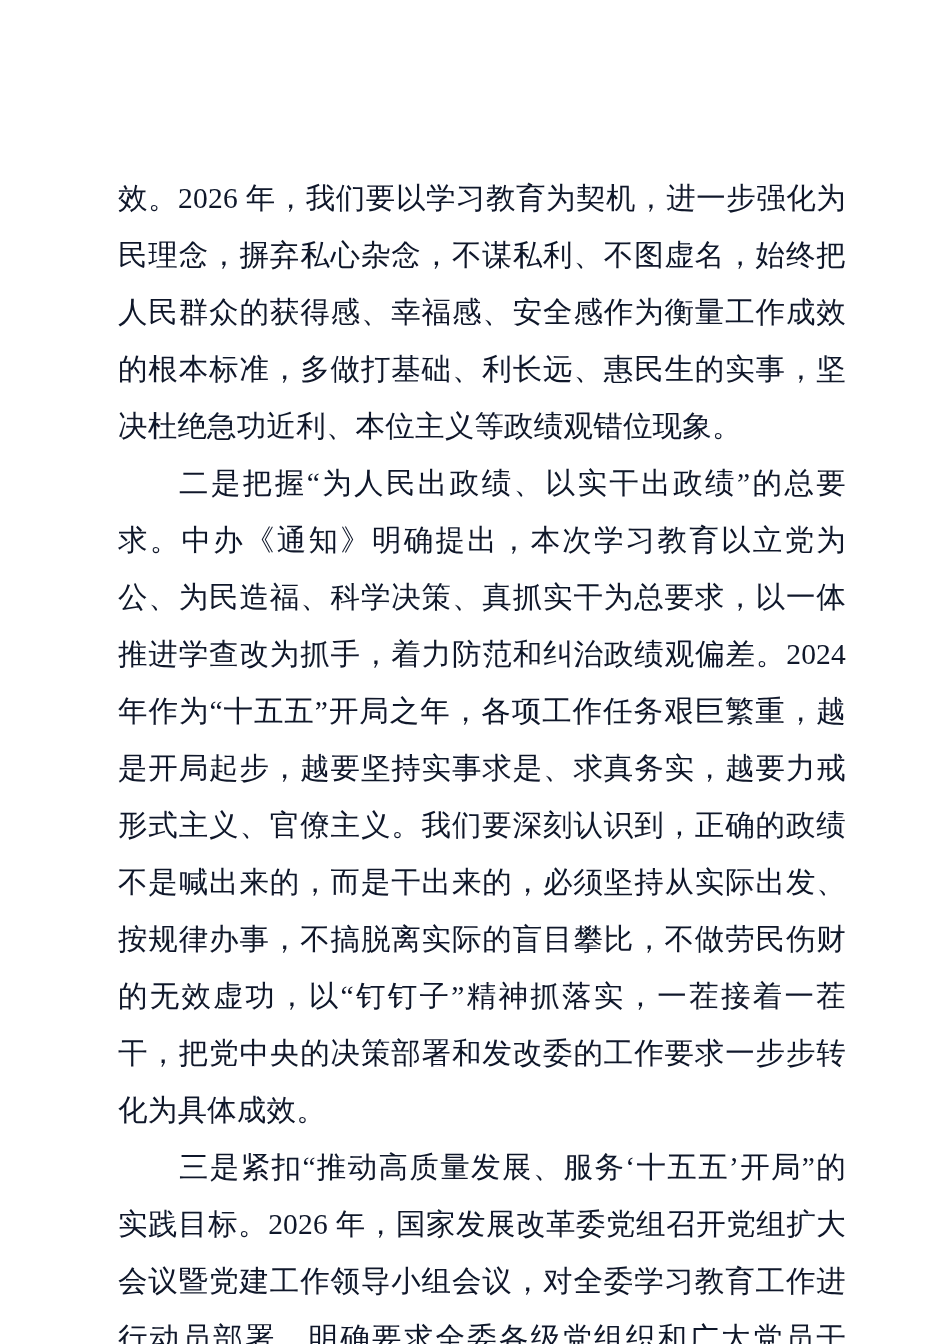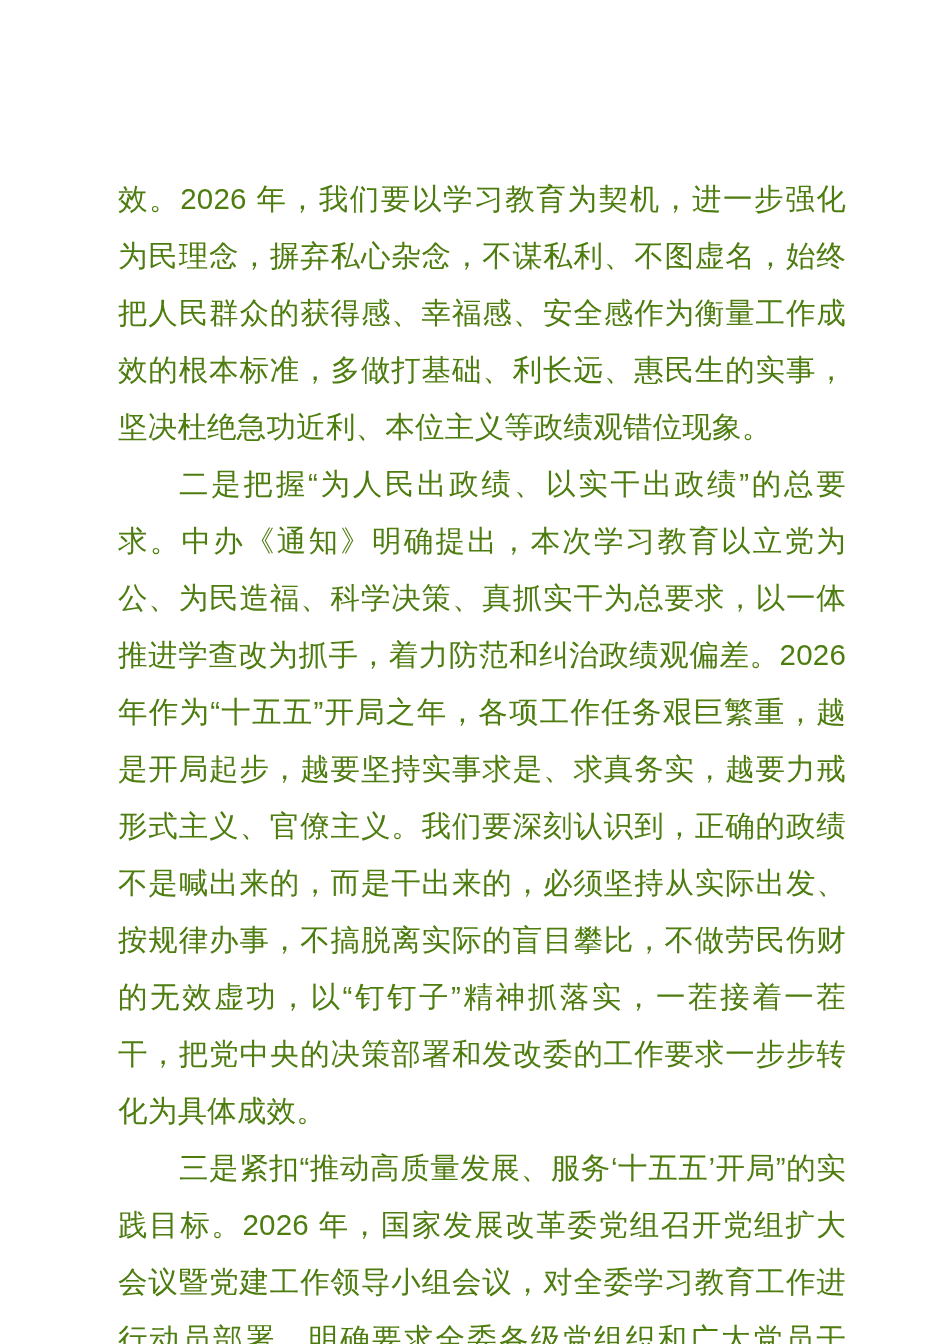--- a/index.html
+++ b/index.html
@@ -15,36 +15,36 @@
     box-sizing: border-box;
     overflow: hidden;
   }
   .doc-body {
     position: absolute;
     left: 118px;
     top: 170px;
     width: 728px;
   }
   .para {
-    font-family: Liberation Sans, sans-serif;
+    font-family: Liberation Serif, serif;
     font-size: 29.5px;
     line-height: 57px;
-    color: #4d7c0f;
+    color: #0f172a;
     text-align: justify;
     text-justify: inter-ideograph;
     letter-spacing: 0.2px;
     margin: 0;
     white-space: pre-wrap;
   }
   .para.indent {
     text-indent: 61px;
   }
 </style>
 </head>
 <body>
 
 <div class="page">
   <div class="doc-body">
     <p class="para">效。2026 年，我们要以学习教育为契机，进一步强化为民理念，摒弃私心杂念，不谋私利、不图虚名，始终把人民群众的获得感、幸福感、安全感作为衡量工作成效的根本标准，多做打基础、利长远、惠民生的实事，坚决杜绝急功近利、本位主义等政绩观错位现象。</p>
-    <p class="para indent">二是把握“为人民出政绩、以实干出政绩”的总要求。中办《通知》明确提出，本次学习教育以立党为公、为民造福、科学决策、真抓实干为总要求，以一体推进学查改为抓手，着力防范和纠治政绩观偏差。2026 年作为“十五五”开局之年，各项工作任务艰巨繁重，越是开局起步，越要坚持实事求是、求真务实，越要力戒形式主义、官僚主义。我们要深刻认识到，正确的政绩不是喊出来的，而是干出来的，必须坚持从实际出发、按规律办事，不搞脱离实际的盲目攀比，不做劳民伤财的无效虚功，以“钉钉子”精神抓落实，一茬接着一茬干，把党中央的决策部署和发改委的工作要求一步步转化为具体成效。</p>
+    <p class="para indent">二是把握“为人民出政绩、以实干出政绩”的总要求。中办《通知》明确提出，本次学习教育以立党为公、为民造福、科学决策、真抓实干为总要求，以一体推进学查改为抓手，着力防范和纠治政绩观偏差。2024 年作为“十五五”开局之年，各项工作任务艰巨繁重，越是开局起步，越要坚持实事求是、求真务实，越要力戒形式主义、官僚主义。我们要深刻认识到，正确的政绩不是喊出来的，而是干出来的，必须坚持从实际出发、按规律办事，不搞脱离实际的盲目攀比，不做劳民伤财的无效虚功，以“钉钉子”精神抓落实，一茬接着一茬干，把党中央的决策部署和发改委的工作要求一步步转化为具体成效。</p>
     <p class="para indent">三是紧扣“推动高质量发展、服务‘十五五’开局”的实践目标。2026 年，国家发展改革委党组召开党组扩大会议暨党建工作领导小组会议，对全委学习教育工作进行动员部署，明确要求全委各级党组织和广大党员干部，以学习教育为契</p>
   </div>
 </div>
 
 </body></html>

